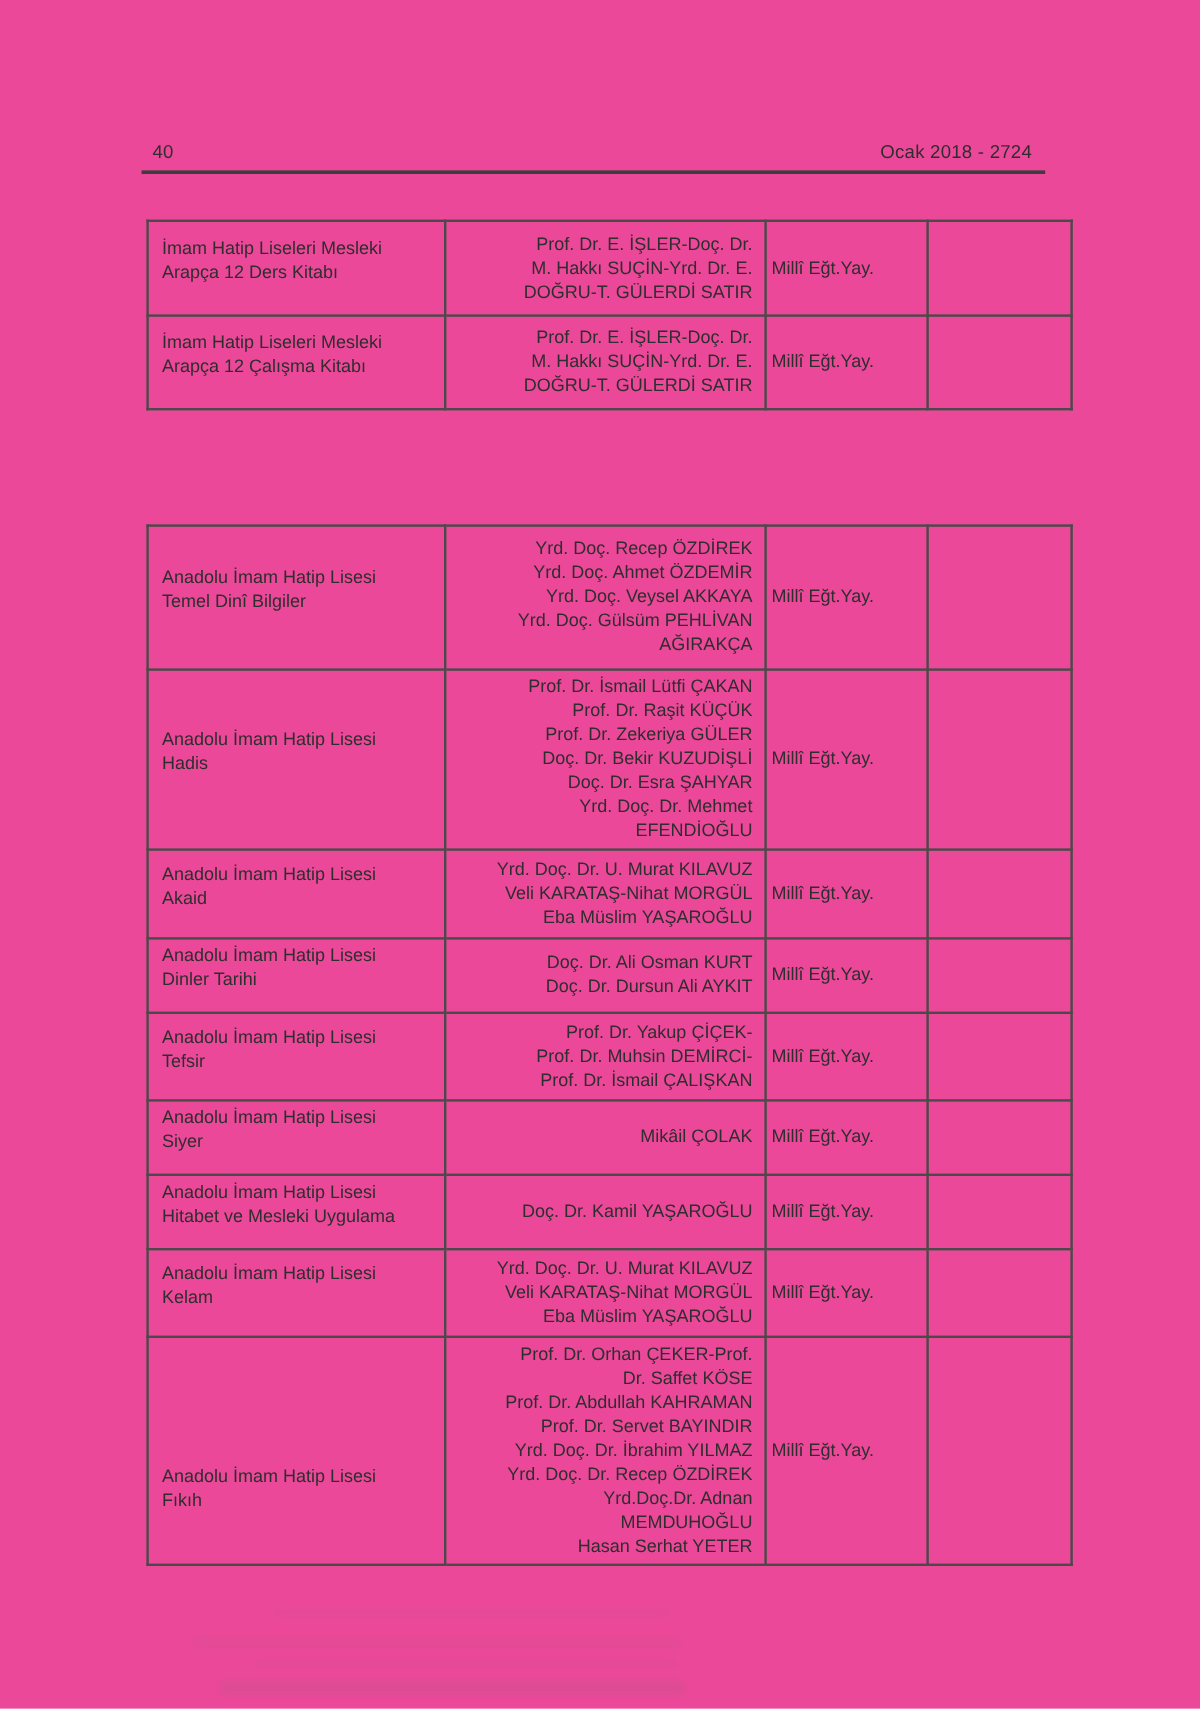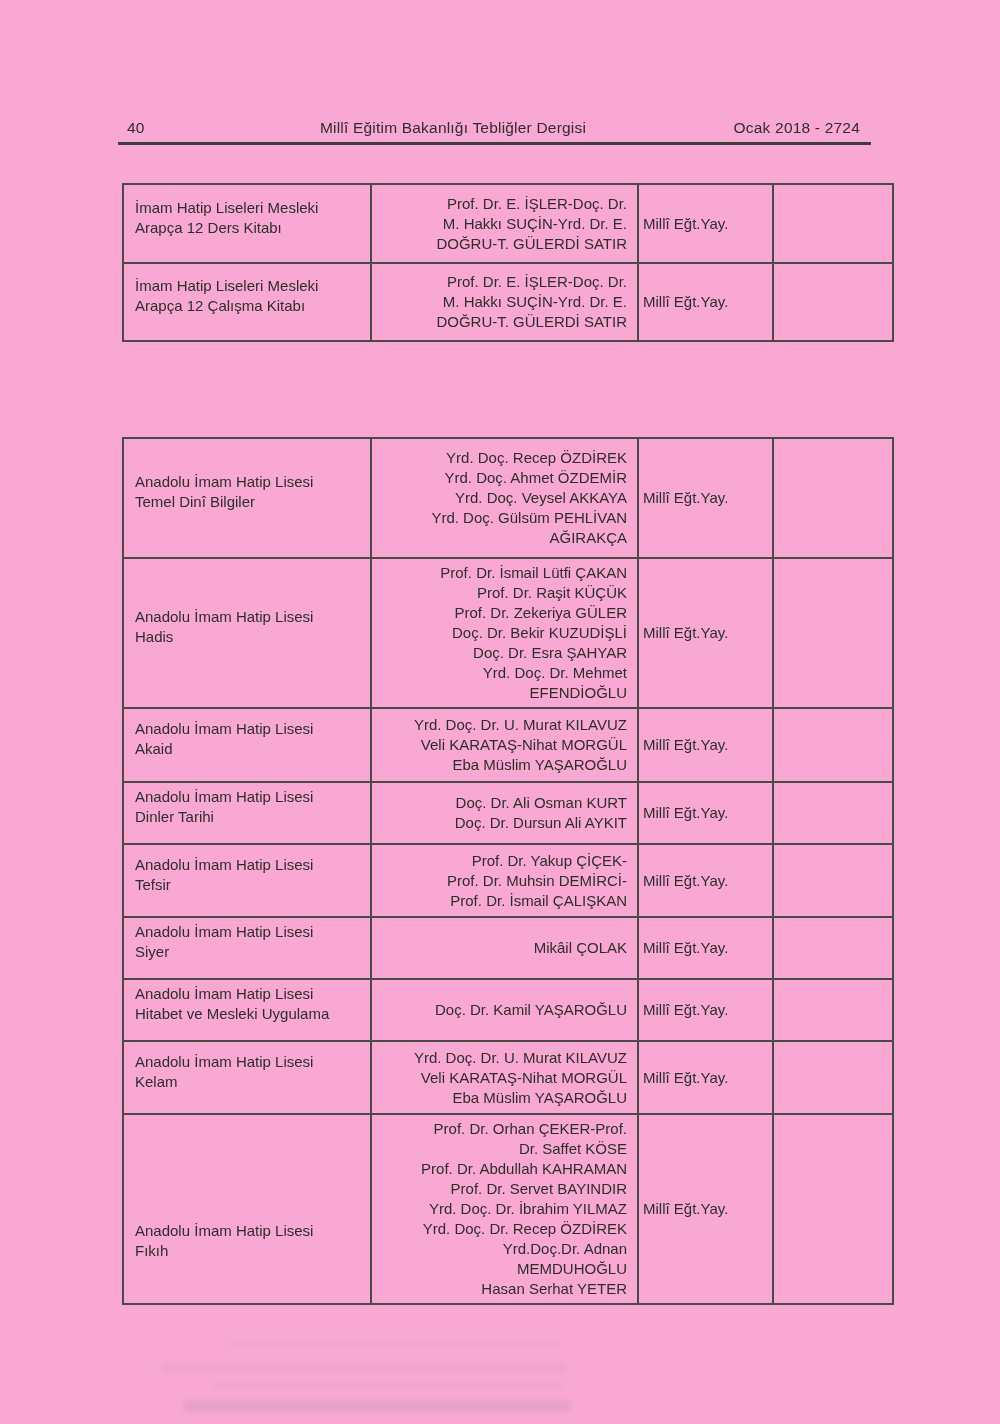--- a/index.html
+++ b/index.html
@@ -1,20 +1,20 @@
 <!DOCTYPE html>
 <html lang="tr"><head>
 <meta charset="utf-8">
 <style>
   html, body { margin: 0; padding: 0; background: #ffffff; }
   .page {
     position: relative;
     width: 1000px;
     height: 1424px;
-    background: #f9a8d4;
+    background: #ec4899;
     font-family: "Liberation Sans", "DejaVu Sans", sans-serif;
     color: #2e2e2e;
     overflow: hidden;
   }
 
   
   .hdr-pagenum {
     position: absolute; top: 119px; left: 127px;
     font-size: 15.5px; letter-spacing: .2px;
   }
@@ -81,21 +81,20 @@
   .a2 { top: 1363px; left: 160px; width: 408px; height: 11px; opacity: .06; }
   .a3 { top: 1382px; left: 210px; width: 355px; height: 9px;  opacity: .05; }
   .a4 { top: 1400px; left: 183px; width: 388px; height: 13px; opacity: .11; }
 </style>
 </head>
 <body>
 
 <div class="page">
 
   <div class="hdr-pagenum">40</div>
-  <div class="hdr-title">Millî Eğitim Bakanlığı Tebliğler Dergisi</div>
   <div class="hdr-issue">Ocak 2018 - 2724</div>
   <div class="hdr-rule"></div>
 
   <table class="booktable" id="table1">
     <colgroup>
         <col style="width:248px">
         <col style="width:267px">
         <col style="width:135px">
         <col style="width:120px">
       </colgroup>

